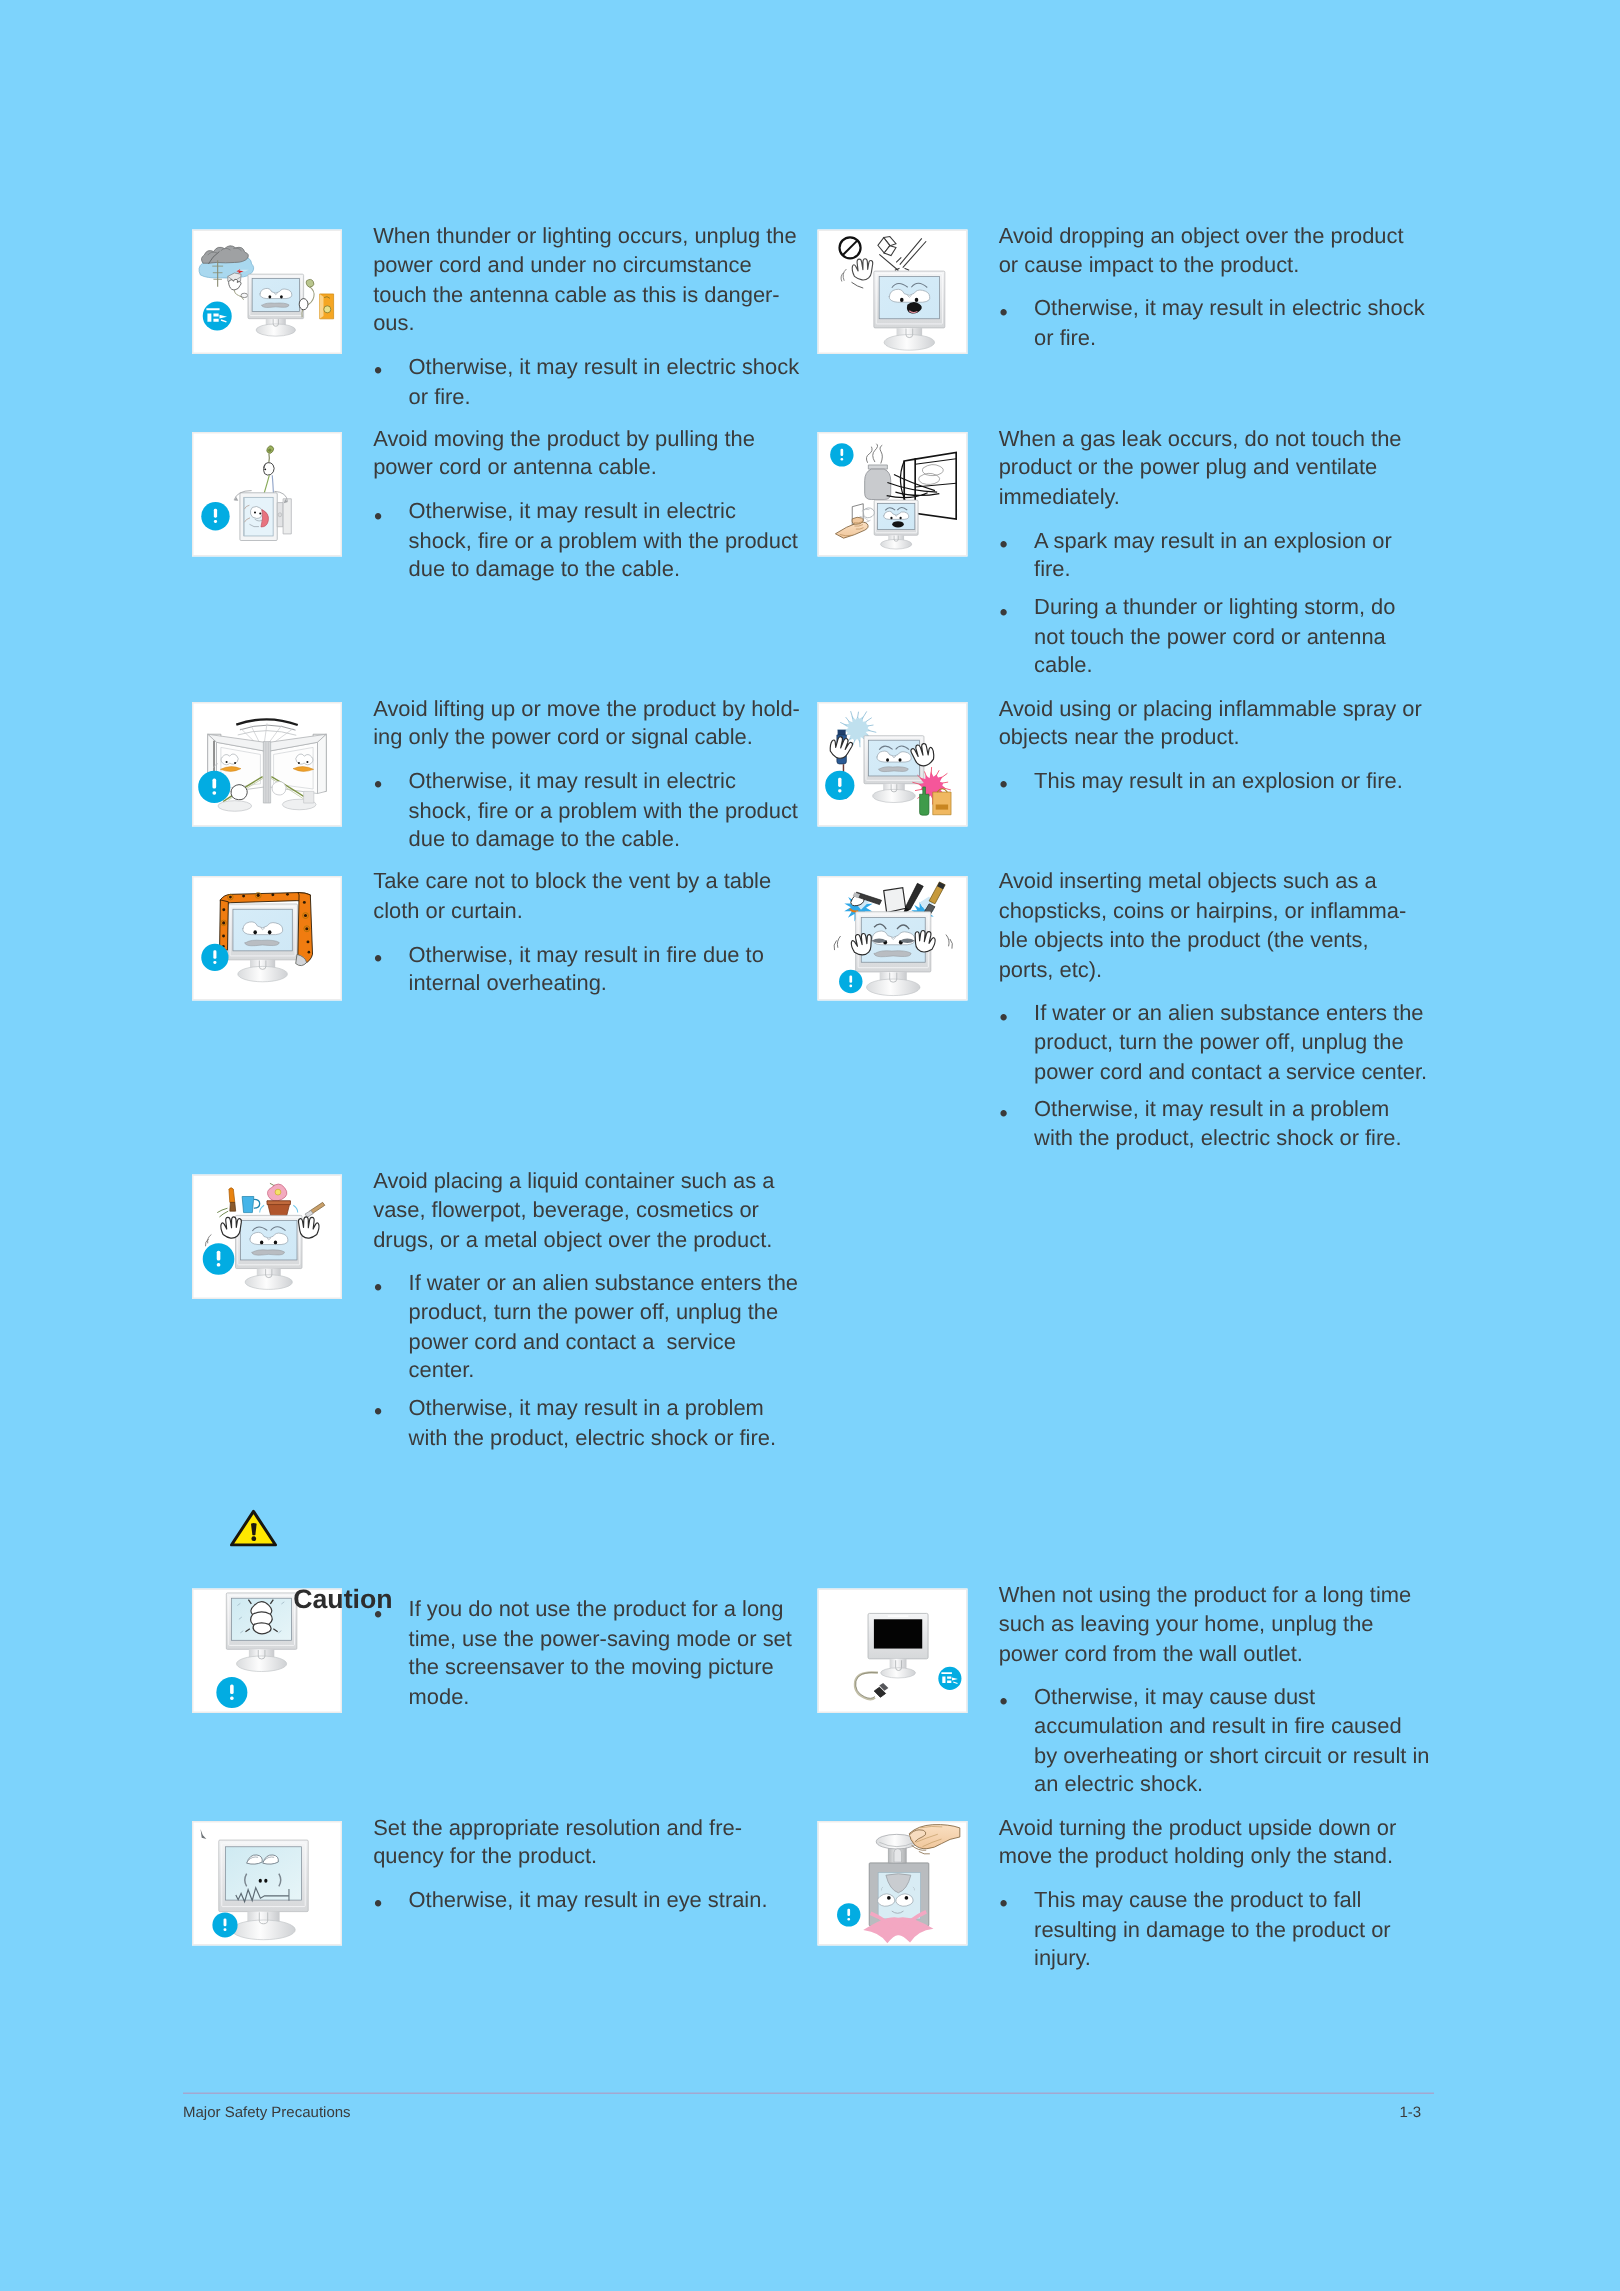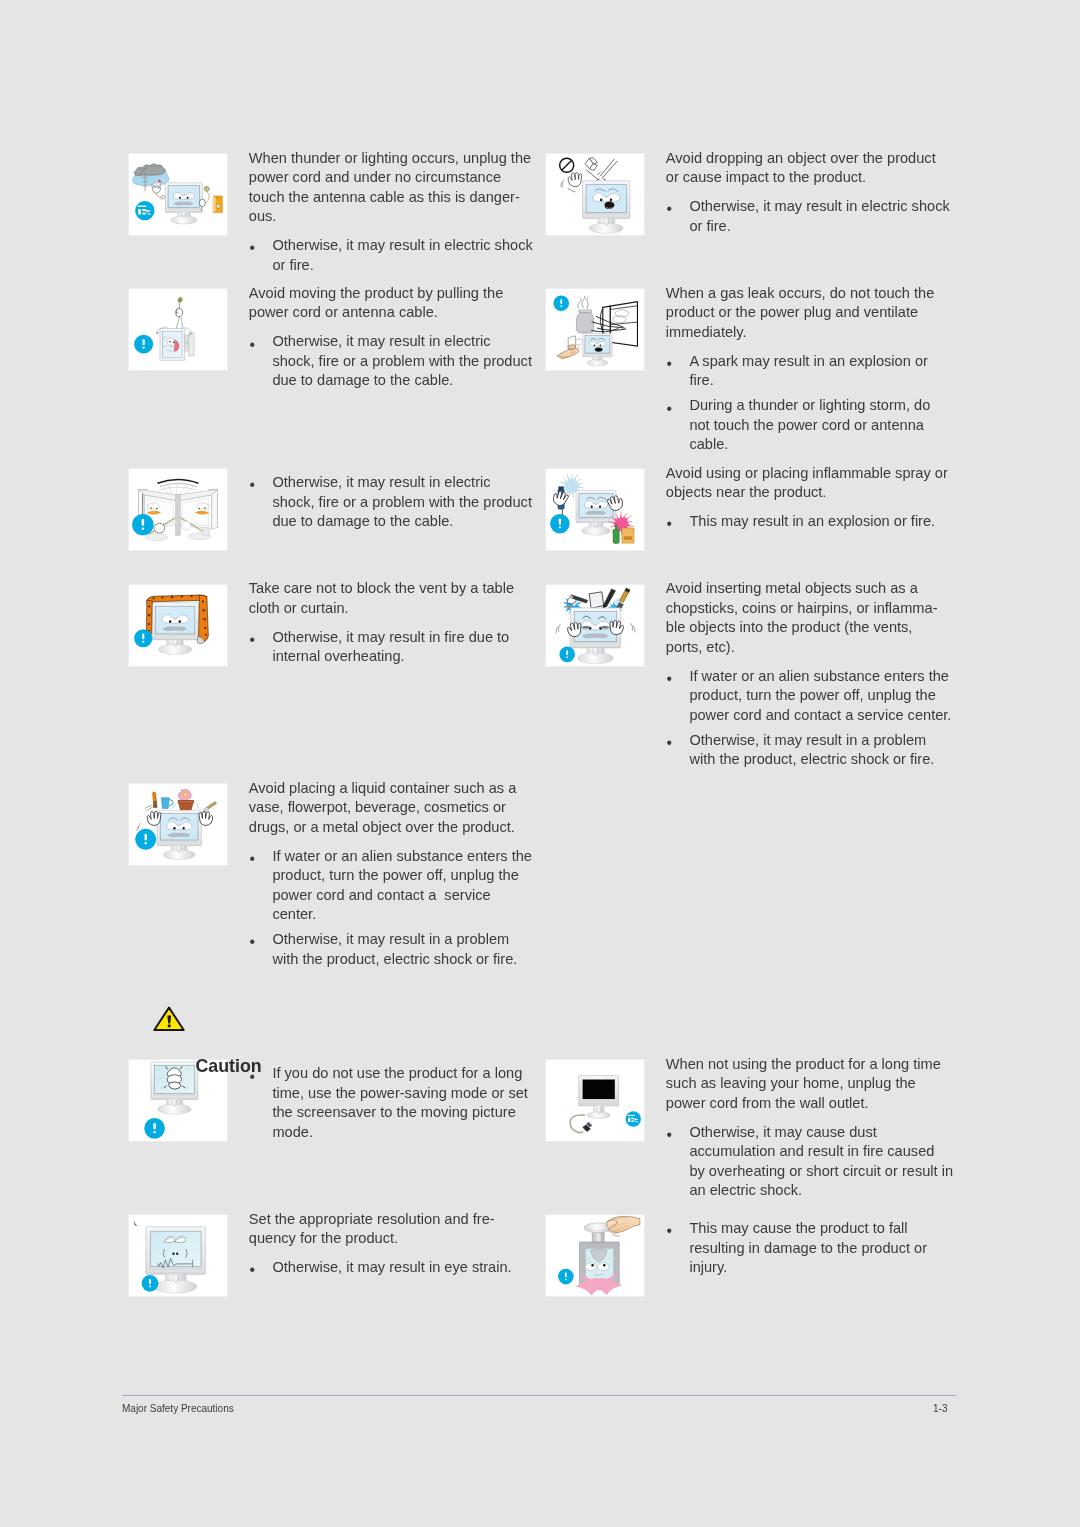--- a/index.html
+++ b/index.html
@@ -1,19 +1,19 @@
 <!DOCTYPE html>
 <html><head>
 <meta charset="utf-8">
 <title>Major Safety Precautions</title>
 <style>
   html,body{margin:0;padding:0;background:#ffffff;}
   body{width:1080px;height:1527px;position:relative;overflow:hidden;
        font-family:"Liberation Sans",sans-serif;color:#3b3b3b;}
-  .page{position:absolute;left:0;top:0;width:1080px;height:1527px;background:#e5e5e5;}
+  .page{position:absolute;left:0;top:0;width:1080px;height:1527px;background:#7dd3fc;}
   .cell{position:absolute;}
   .thumb{position:absolute;left:0;top:0;width:100px;height:83px;
          border:1px solid #ededed;background:#fff;box-sizing:border-box;}
   .thumb svg{display:block;width:100%;height:100%;}
   .txt{position:absolute;left:120.8px;top:-4.3px;width:292px;}
   .para{margin:0;padding:0;}
   .line{font-size:14.6px;line-height:19.5px;height:19.5px;white-space:pre;}
   .bl{margin:0;padding:0;list-style:none;}
   .bl li{position:relative;padding-left:23.6px;margin:0;}
   .bl li + li{margin-top:5.4px;}
@@ -454,20 +454,24 @@
             <path d="M55 54.5 q3.5 -2.5 6.5 0 q2.5 2.5 1 5.5 q-1.6 3 -5 2.4 q-3.6 -0.7 -4 -4 q-0.3 -2.6 1.5 -3.9 Z" fill="#fff" stroke="#c2c5c8" stroke-width="0.55"></path>
             <ellipse cx="28" cy="70" rx="11.5" ry="3.6" fill="#eff0f1" stroke="#c4c7ca" stroke-width="0.5"></ellipse>
             <ellipse cx="72" cy="69" rx="11.5" ry="3.6" fill="#eff0f1" stroke="#c4c7ca" stroke-width="0.5"></ellipse>
             <path d="M75 60 h7 v8 h-7 Z" fill="#e8e9ea" stroke="#c4c7ca" stroke-width="0.45"></path>
             <circle cx="14" cy="57" r="11" fill="#02ace2"></circle>
             <rect x="12.735" y="51.28" width="2.5300000000000002" height="6.82" rx="1.1" fill="#fff"></rect>
             <rect x="12.735" y="59.86" width="2.5300000000000002" height="2.42" rx="1.1" fill="#fff"></rect>
           </svg>
         </div>
         <div class="txt">
+          <div class="para">
+            <div class="line">Avoid lifting up or move the product by hold-</div>
+            <div class="line">ing only the power cord or signal cable.</div>
+          </div>
           <div class="gap"></div>
           <ul class="bl">
             <li>
               <span class="dot">•</span>
               <div class="line">Otherwise, it may result in electric</div>
               <div class="line">shock, fire or a problem with the product</div>
               <div class="line">due to damage to the cable.</div>
             </li>
           </ul>
         </div>
@@ -1154,20 +1158,24 @@
             <path d="M49.5 60.5 q4 3 8 0" fill="none" stroke="#9aa4ad" stroke-width="0.55"></path>
             <path d="M43.5 44 q-1.4 1 -1 2.4 M64 44 q1.4 1 1 2.4" fill="none" stroke="#b7c4cc" stroke-width="0.5"></path>
             <path d="M30 73.5 q16 -10.5 24 -8.5 q8 -2 24 7.5 q-11 1.2 -16 9.5 q-5.5 -5.5 -8 -5 q-2.8 -0.4 -7.5 5.5 q-5 -7.5 -16.5 -9 Z" fill="#f3a7c2"></path>
             <path d="M35 62 q11 4.5 18 13 M73 61 q-12 5.5 -18 14" fill="none" stroke="#f3a7c2" stroke-width="2.6"></path>
             <circle cx="20.1" cy="63.1" r="8" fill="#02ace2"></circle>
             <rect x="19.18" y="58.94" width="1.84" height="4.96" rx="0.8" fill="#fff"></rect>
             <rect x="19.18" y="65.18" width="1.84" height="1.76" rx="0.8" fill="#fff"></rect>
           </svg>
         </div>
         <div class="txt">
+          <div class="para">
+            <div class="line">Avoid turning the product upside down or</div>
+            <div class="line">move the product holding only the stand.</div>
+          </div>
           <div class="gap"></div>
           <ul class="bl">
             <li>
               <span class="dot">•</span>
               <div class="line">This may cause the product to fall</div>
               <div class="line">resulting in damage to the product or</div>
               <div class="line">injury.</div>
             </li>
           </ul>
         </div>

